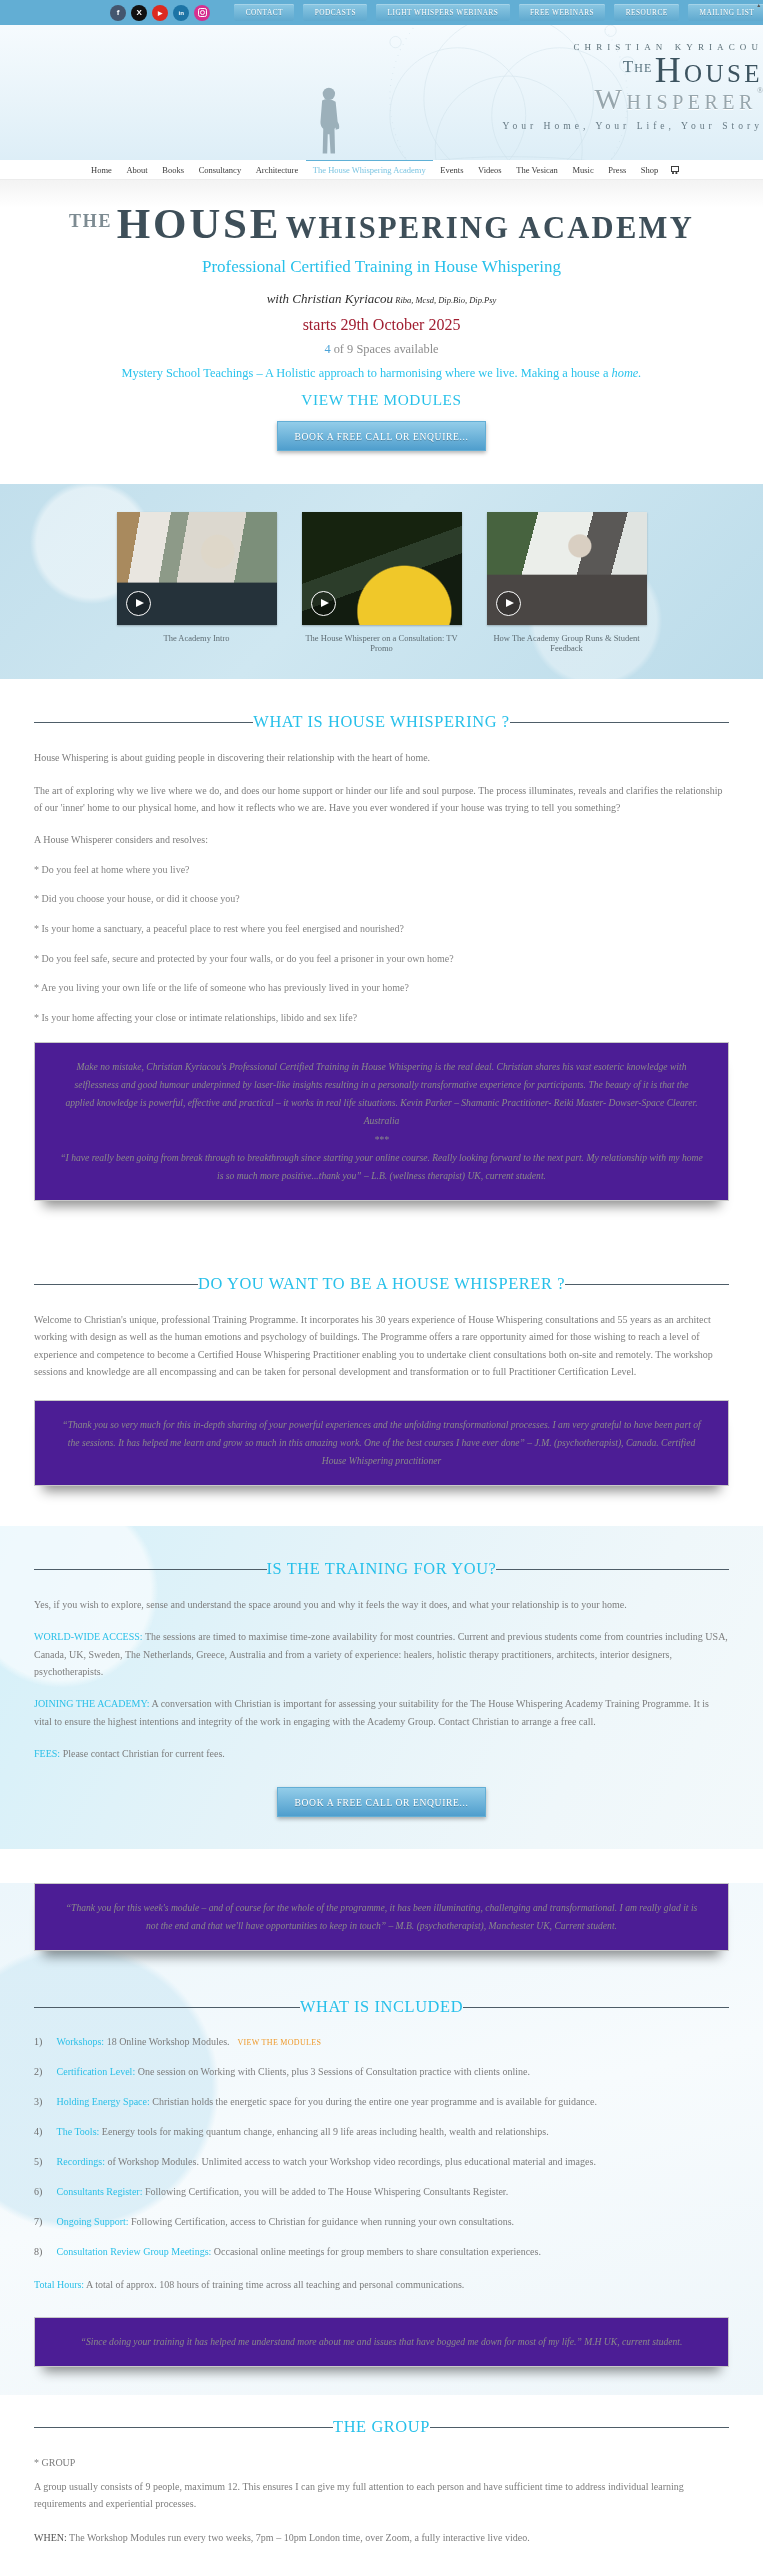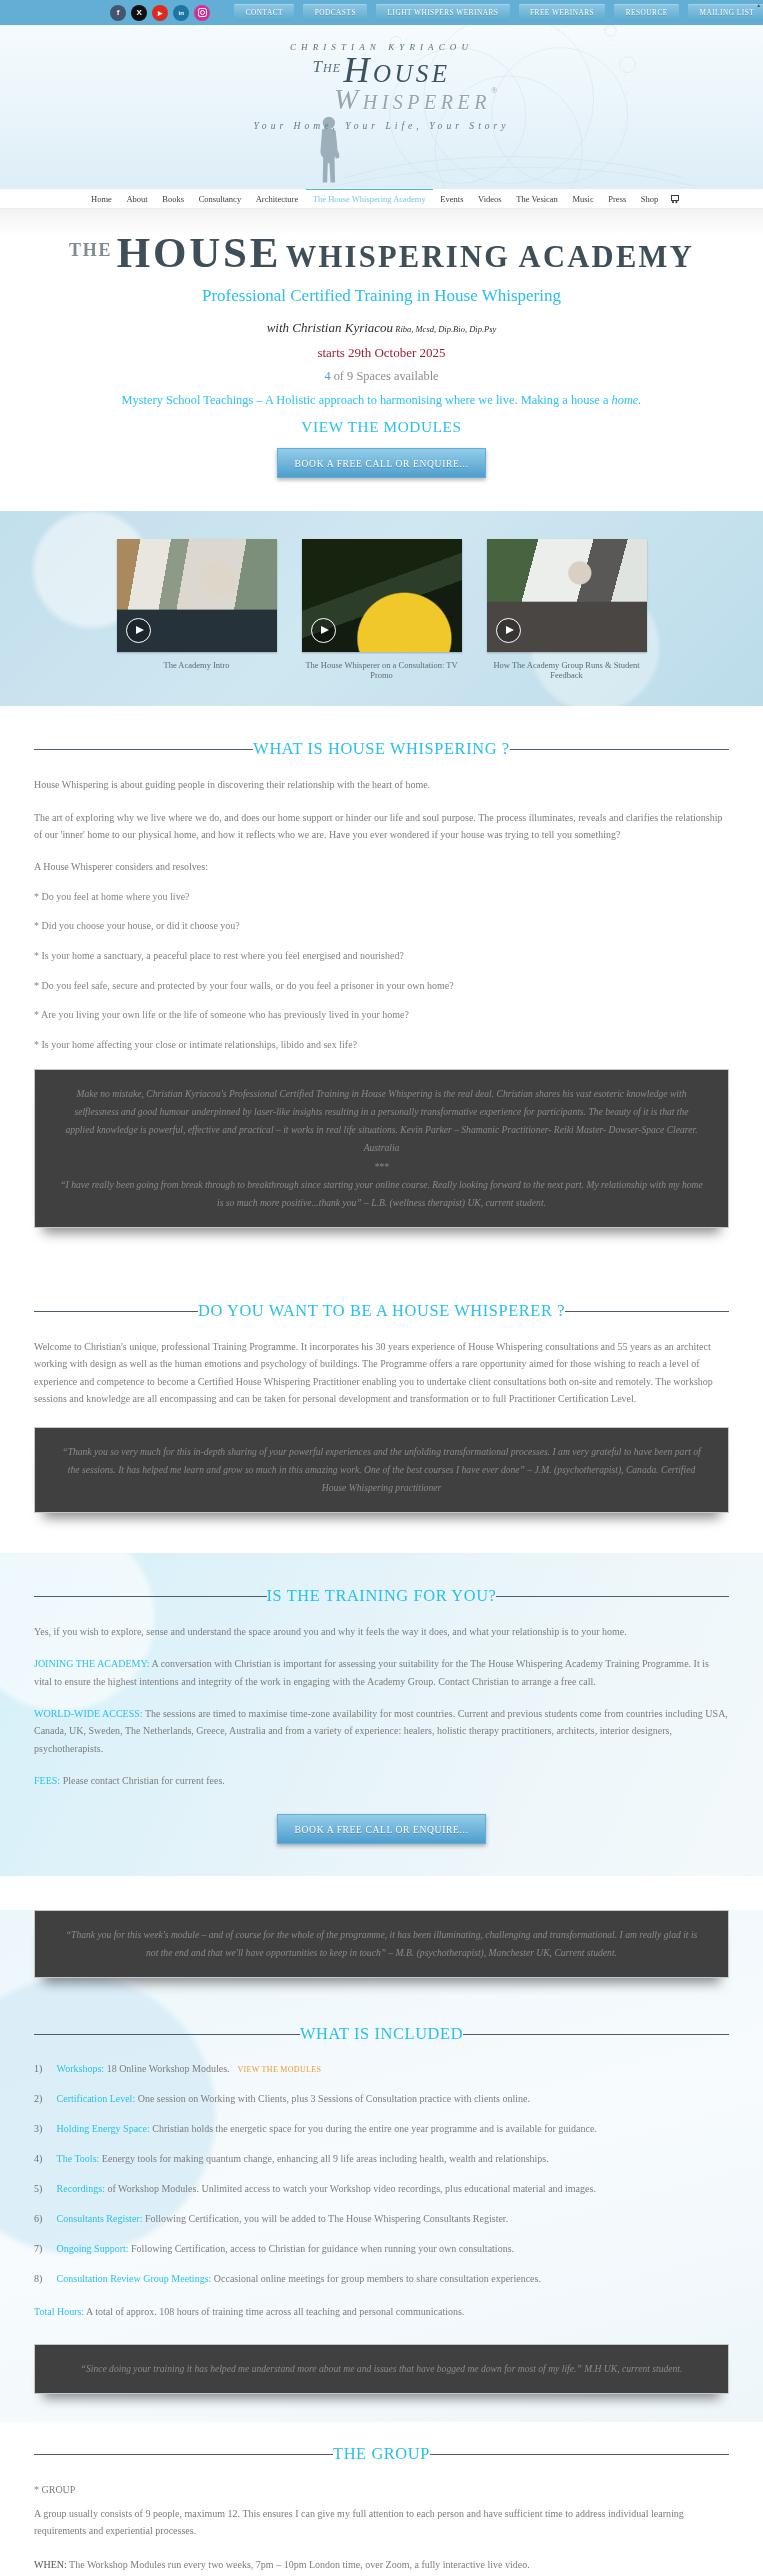--- a/index.html
+++ b/index.html
@@ -13,22 +13,22 @@
             color:#fff; font-family:"Liberation Sans", sans-serif; font-weight:bold; font-size:8px; position:relative; }
   .s-fb{ background:#44566e; } .s-x{ background:#111; } .s-yt{ background:#dc2a20; font-size:5.7px; }
   .s-li{ background:#1d74a5; font-size:6.2px; } .s-ig{ background:#d6308f; }
   .s-ig::before{ content:""; width:7.3px; height:7.3px; border:1.1px solid #fff; border-radius:2.3px; }
   .s-ig::after{ content:""; position:absolute; width:2.8px; height:2.8px; border:1.1px solid #fff; border-radius:50%; }
   .topbtn { display:inline-block; background:linear-gradient(#8cc8e3,#5fa9cf); border-radius:1.7px; padding:4px 11.3px;
             color:#fff; font-size:7.3px; letter-spacing:0.5px; margin-right:9px; box-shadow:inset 0 0.6px 0 rgba(255,255,255,.45);
             text-shadow:0 0.6px 0.6px rgba(0,0,0,.2); white-space:nowrap; }
 
   
-  .siteheader { position:relative; height:164px; background:linear-gradient(180deg,#f6fbfe 0%,#e9f4fa 55%,#ddeef7 100%);
-                overflow:hidden; text-align:center;font-style:italic; }
+  .siteheader { position:relative; height:135px; background:linear-gradient(180deg,#f6fbfe 0%,#e9f4fa 55%,#ddeef7 100%);
+                overflow:hidden; text-align:right; }
   .geom { position:absolute; left:50%; top:-17px; transform:translateX(-18%); opacity:.55; }
   .logo-author { padding-top:17px; font-size:9px; letter-spacing:5.1px; color:#5c7078; position:relative; }
   .logo-main { position:relative; line-height:1; color:#3c535f; }
   .lg-the { font-size:17px; letter-spacing:1.1px; vertical-align:10.2px; color:#55707c; }
   .lg-house { font-size:36px; letter-spacing:3.4px; }
   .logo-line2 { position:relative; margin-top:-3.4px; margin-left:68px; line-height:1; }
   .lg-whisperer { font-size:29px; letter-spacing:4.5px; color:#97a6ad; text-shadow:0 0.6px 0.6px #fff; }
   .lg-reg { font-size:8px; color:#97a6ad; vertical-align:16px; }
   .logo-tagline { margin-top:6.8px; font-size:9.6px; letter-spacing:4px; color:#677a84; position:relative; }
   .silhouette { position:absolute; left:312px; bottom:2.3px; opacity:.8; }
@@ -44,21 +44,21 @@
   
   .hero { background:linear-gradient(#f3f3f3,#ffffff 9%); text-align:center; padding:21.5px 0 33px; }
   .hero-title { color:#3e4f59; line-height:1; }
   .ht-the { font-size:18px; letter-spacing:1.7px; color:#7d8b92; vertical-align:11.3px; }
   .ht-house { font-size:43px; letter-spacing:2.8px; }
   .ht-rest { font-size:30.5px; letter-spacing:2.3px; }
   .hero-sub1 { margin-top:12.4px; font-size:17px; color:#27c0ea; }
   .hero-sub2 { margin-top:14.7px; font-size:17.5px; color:#2e7ab2; }
   .hero-with { margin-top:13.6px; font-size:13px; color:#2f2f2f; font-style:italic; }
   .hero-creds { font-size:8.5px; color:#2f2f2f; font-style:italic; }
-  .hero-starts { margin-top:9px; font-size:13px; color:#a01d30; }
+  .hero-starts { margin-top:9px; font-size:16px; color:#a01d30; }
   .hero-spaces { margin-top:8px; font-size:12.4px; color:#8d8d8d; }
   .spaces-num { color:#4aa3d8; }
   .hero-mystery { margin-top:9px; font-size:12.4px; color:#2bc3ec; }
   .mystery-home { font-style:italic; }
   .hero-viewmodules { display:inline-block; margin-top:10.2px; font-size:15.3px; letter-spacing:0.6px; color:#29c1e9; }
   .btn { display:inline-block; background:linear-gradient(#93cde9,#4f9ecd); border:0.6px solid #63aed5; color:#fff;
          font-size:9.6px; letter-spacing:0.6px; padding:8.5px 17px; box-shadow:0 2.3px 4px rgba(0,0,0,.3);
          text-shadow:0 0.6px 0.6px rgba(0,0,0,.25); }
   .hero .btn { margin-top:12.4px; }
 
@@ -85,21 +85,21 @@
   .play::after { content:""; position:absolute; left:9px; top:6.2px; border-left:8px solid #fff; border-top:4.5px solid transparent; border-bottom:4.5px solid transparent; }
   .vcaption { margin-top:8px; text-align:center; font-size:8.5px; color:#5e6c73; }
 
   
   .container { width:695px; margin:0 auto; }
   .sec-head { display:flex; align-items:center; padding-top:33px; margin-bottom:17px; }
   .sec-head .line { flex:1; height:0.6px; background:#4e5d68; }
   .sec-title { font-weight:normal; font-size:16.4px; letter-spacing:0.6px; color:#27c0ea; white-space:nowrap; }
   .para { font-size:10px; line-height:1.75; margin-bottom:14.7px; color:#7d7d7d; }
   .qlist p { font-size:10px; color:#838383; margin-bottom:18.7px; }
-  .quote-box { background:#404040; border:0.6px solid #c8c8c8; padding:14.7px 25px; text-align:center; font-style:italic;
+  .quote-box { background:#4c1d95; border:0.6px solid #c8c8c8; padding:14.7px 25px; text-align:center; font-style:italic;
                color:#8a8a8a; font-size:9.6px; line-height:1.9; box-shadow:0 13.6px 11.3px -9px rgba(0,0,0,.45); margin:19px 0 40px; }
   .center { text-align:center; }
 
   
   .band-training { background:
       radial-gradient(circle at 8% 20%, rgba(255,255,255,.6) 0 12%, rgba(255,255,255,0) 13%),
       linear-gradient(115deg,#d5f0f9 0%,#e4f3f9 40%,#eff7fa 75%,#f3f9fb 100%); padding-bottom:32px; }
   .band-included { background:
       radial-gradient(circle at 10% 40%, rgba(214,236,246,.8) 0 18%, rgba(214,236,246,0) 19%),
       linear-gradient(165deg,#ecf6fb 0%,#f7fbfd 50%,#eef6fa 100%); padding-bottom:5.7px; }
@@ -272,24 +272,24 @@
 
 <section class="band-training">
   <div class="container">
     <div class="sec-head">
       <span class="line"></span>
         <h2 class="sec-title">IS THE TRAINING FOR YOU?</h2>
         <span class="line"></span>
     </div>
     <p class="para">Yes, if you wish to explore, sense and understand the space around you and why it feels the way it does, and what your relationship is to your home.</p>
     <p class="para">
+      <span class="label-cyan">WORLD-WIDE ACCESS:</span><span> The sessions are timed to maximise time-zone availability for most countries. Current and previous students come from countries including USA, Canada, UK, Sweden, The Netherlands, Greece, Australia and from a variety of experience: healers, holistic therapy practitioners, architects, interior designers, psychotherapists.</span>
+    </p>
+    <p class="para">
       <span class="label-cyan">JOINING THE ACADEMY:</span><span> A conversation with Christian is important for assessing your suitability for the The House Whispering Academy  Training Programme. It is vital to ensure the highest intentions and integrity of the work in engaging with the Academy Group. Contact Christian to arrange a free call.</span>
-    </p>
-    <p class="para">
-      <span class="label-cyan">WORLD-WIDE ACCESS:</span><span> The sessions are timed to maximise time-zone availability for most countries. Current and previous students come from countries including USA, Canada, UK, Sweden, The Netherlands, Greece, Australia and from a variety of experience: healers, holistic therapy practitioners, architects, interior designers, psychotherapists.</span>
     </p>
     <p class="para">
       <span class="label-cyan">FEES:</span><span> Please contact Christian for current fees.</span>
     </p>
     <div class="center" style="margin-top:25px;">
       <a class="btn">BOOK A FREE CALL OR ENQUIRE...</a>
     </div>
   </div>
 </section>
 

